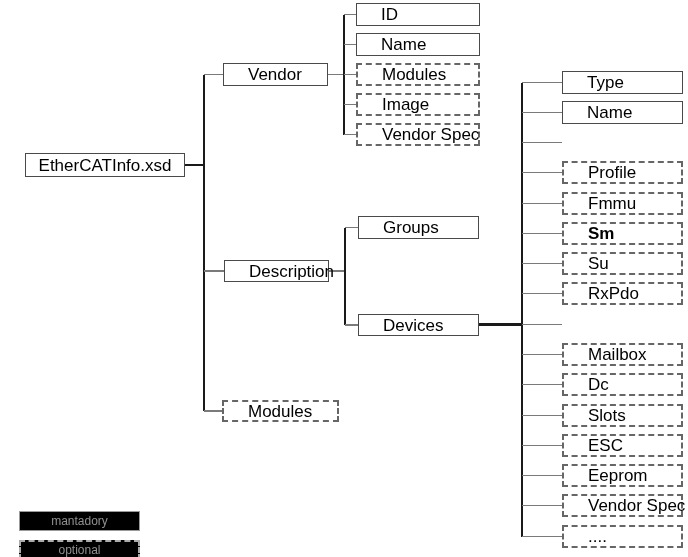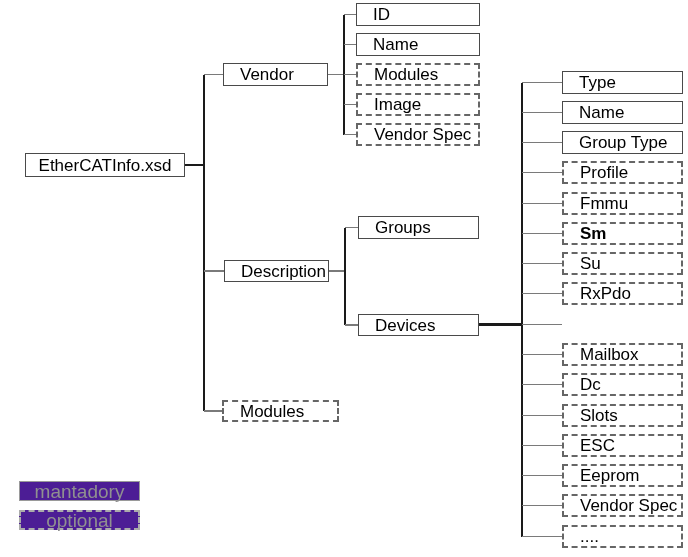--- a/index.html
+++ b/index.html
@@ -3,30 +3,30 @@
 <meta charset="utf-8">
 <style>
   html,body{margin:0;padding:0;background:#fff;}
   .canvas{
     position:relative;width:688px;height:557px;background:#ffffff;
     font-family:"Liberation Sans","DejaVu Sans",sans-serif;overflow:hidden;
   }
   .wires{position:absolute;left:0;top:0;width:688px;height:557px;}
   .node{
     position:absolute;box-sizing:border-box;background:#ffffff;
-    display:flex;align-items:center;padding-left:16px;
+    display:flex;align-items:center;padding-left:24px;
     font-size:17px;color:#000;white-space:nowrap;line-height:1;
   }
   .solid{border:1.5px solid #4a4a4a;}
   .dashed{border:2px dashed #666666;}
   .root-node{justify-content:center;padding-left:0;font-size:17px;}
   .legend-box{
-    position:absolute;box-sizing:border-box;background:#4c1d95;
+    position:absolute;box-sizing:border-box;background:#000000;
     display:flex;align-items:center;justify-content:center;
-    font-size:19px;color:#909090;line-height:1;
+    font-size:12px;color:#909090;line-height:1;margin-top:30px;
   }
   .legend-solid{border:1.5px solid #9a9a9a;}
   .legend-dashed{border:2px dashed #ababab;}
 </style>
 </head>
 <body>
 
 <div class="canvas">
 
   <svg class="wires" width="688" height="557" viewBox="0 0 688 557" shape-rendering="crispEdges">
@@ -80,21 +80,20 @@
   <div class="node solid" style="left:356px;top:33px;width:124px;height:23px;">Name</div>
   <div class="node dashed" style="left:356px;top:63px;width:124px;height:23px;">Modules</div>
   <div class="node dashed" style="left:356px;top:93px;width:124px;height:23px;">Image</div>
   <div class="node dashed" style="left:356px;top:123px;width:124px;height:23px;">Vendor Spec</div>
 
   <div class="node solid" style="left:358px;top:216px;width:121px;height:23px;">Groups</div>
   <div class="node solid" style="left:358px;top:314px;width:121px;height:22px;">Devices</div>
 
   <div class="node solid" style="left:562px;top:71px;width:121px;height:23px;">Type</div>
   <div class="node solid" style="left:562px;top:101px;width:121px;height:23px;">Name</div>
-  <div class="node solid" style="left:562px;top:131px;width:121px;height:23px;">Group Type</div>
   <div class="node dashed" style="left:562px;top:161px;width:121px;height:23px;">Profile</div>
   <div class="node dashed" style="left:562px;top:192px;width:121px;height:23px;">Fmmu</div>
   <div class="node dashed" style="left:562px;top:222px;width:121px;height:23px;font-weight:bold;">Sm</div>
   <div class="node dashed" style="left:562px;top:252px;width:121px;height:23px;">Su</div>
   <div class="node dashed" style="left:562px;top:282px;width:121px;height:23px;">RxPdo</div>
   <div class="node dashed" style="left:562px;top:343px;width:121px;height:23px;">Mailbox</div>
   <div class="node dashed" style="left:562px;top:373px;width:121px;height:23px;">Dc</div>
   <div class="node dashed" style="left:562px;top:404px;width:121px;height:23px;">Slots</div>
   <div class="node dashed" style="left:562px;top:434px;width:121px;height:23px;">ESC</div>
   <div class="node dashed" style="left:562px;top:464px;width:121px;height:23px;">Eeprom</div>

